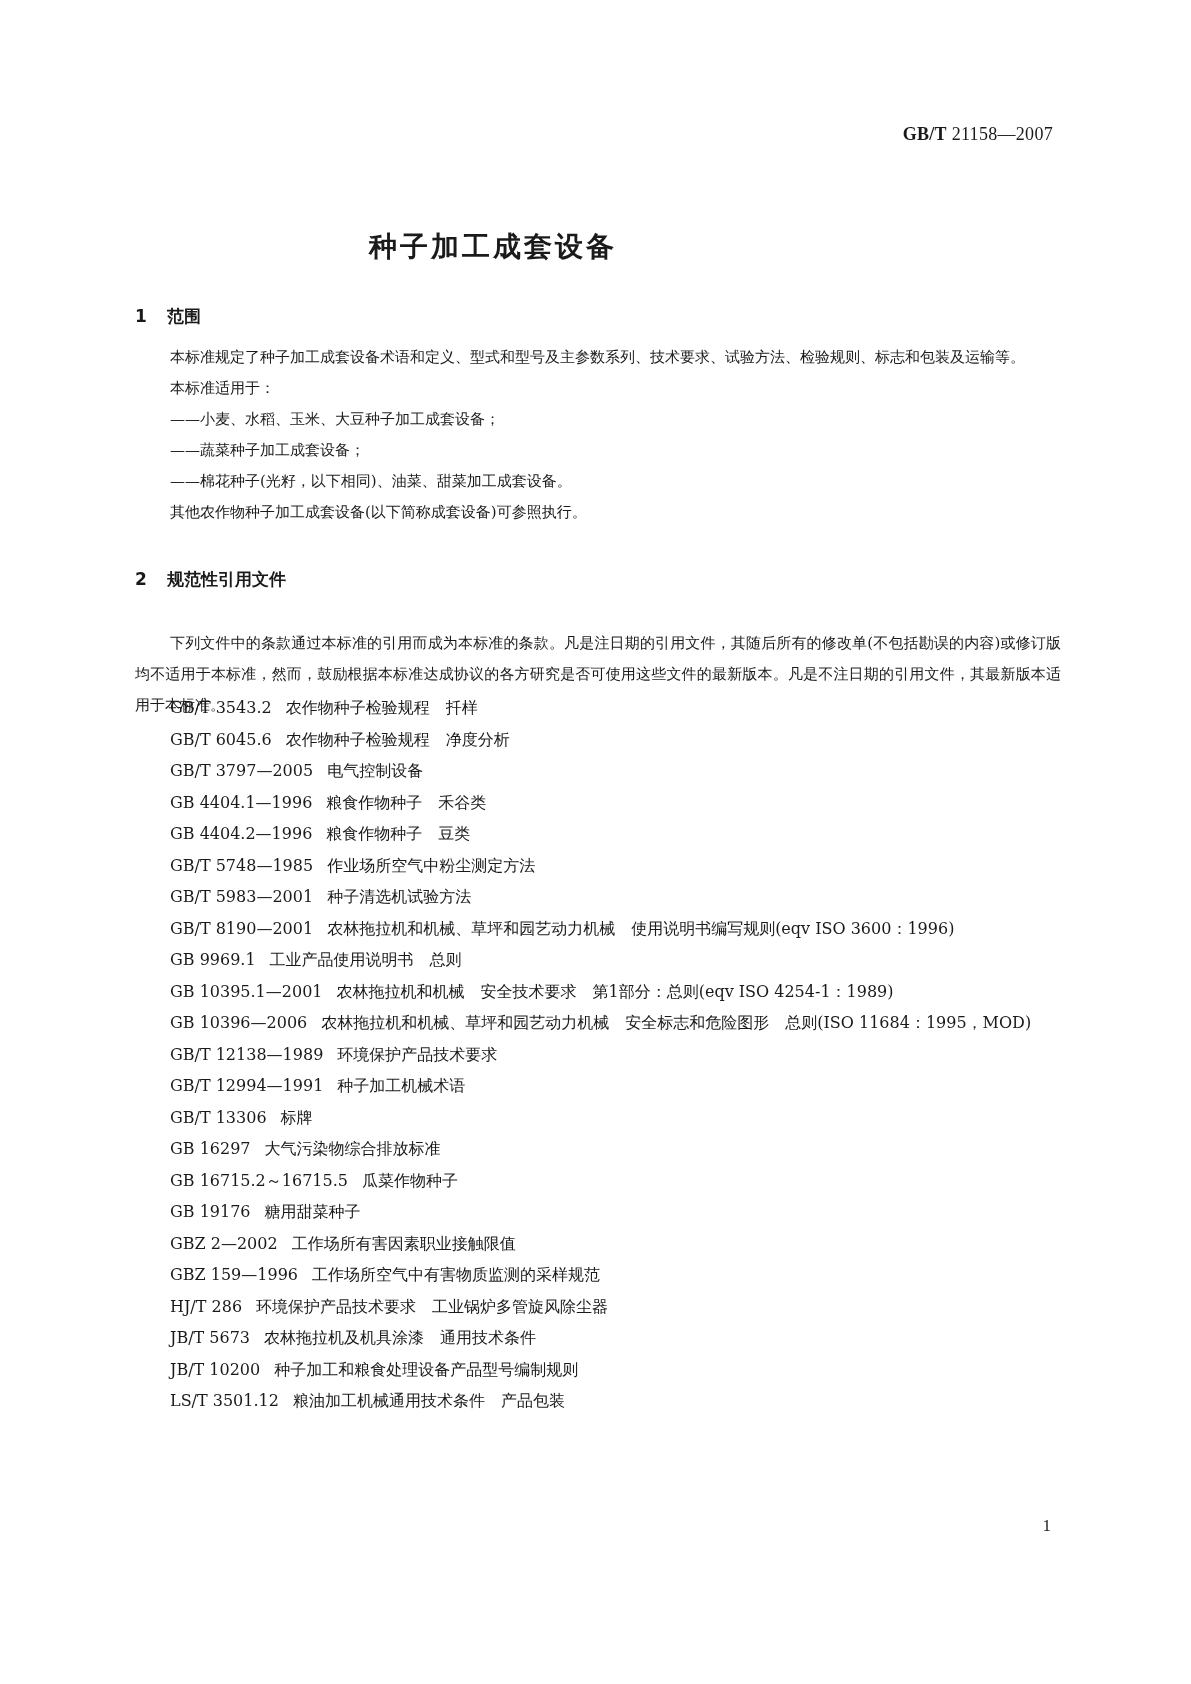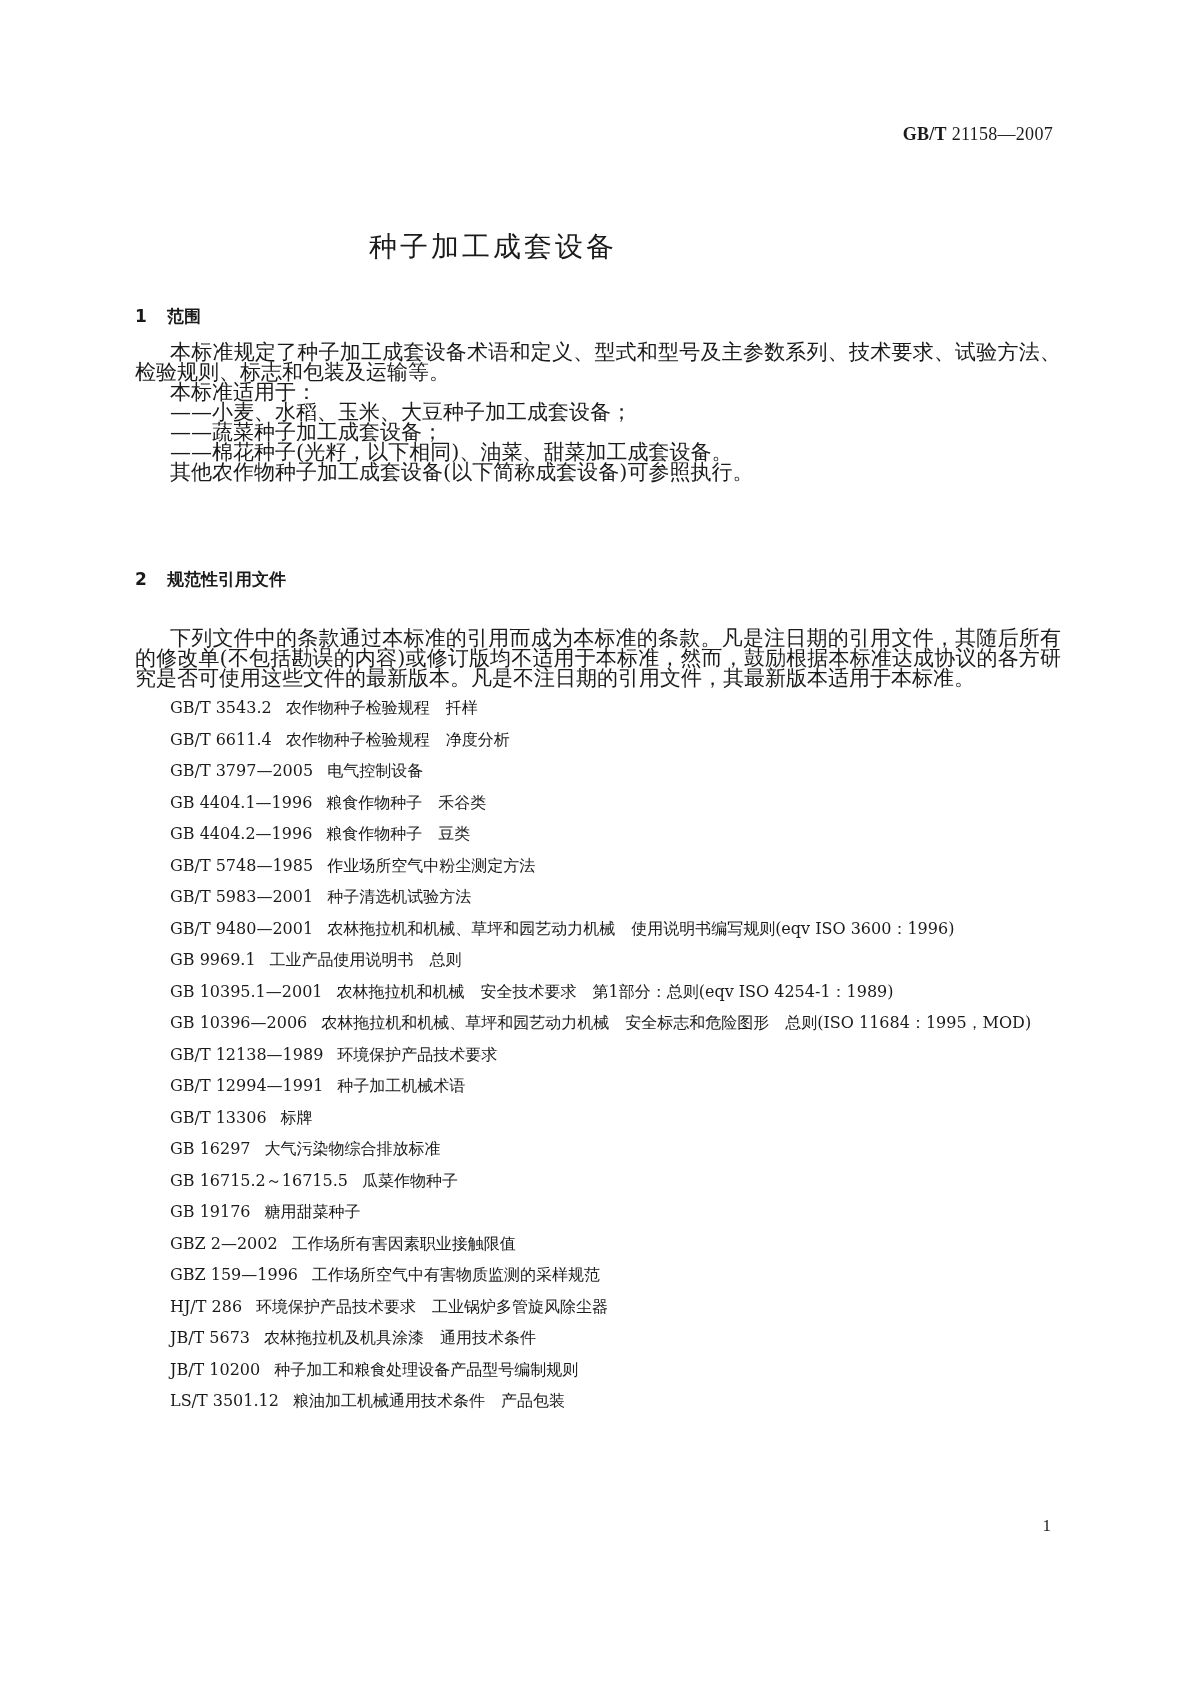--- a/index.html
+++ b/index.html
@@ -32,37 +32,37 @@
     }
     .std-number .bold { font-weight: bold; }
     .doc-title {
       position: absolute;
       left: 0;
       width: 986px;
       top: 228px;
       text-align: center;
       font-size: 28px;
       font-family: "DejaVu Sans", "Liberation Sans", sans-serif;
-      font-weight: normal;
+      font-weight: bold;
       letter-spacing: 3px;
     }
     .section-heading {
       position: absolute;
       left: 135px;
       font-size: 17px;
       font-family: "DejaVu Sans", "Liberation Sans", sans-serif;
       font-weight: bold;
     }
     .section-heading .num { display: inline-block; width: 32px; }
     .body-text {
       position: absolute;
       left: 135px;
       width: 926px;
-      font-size: 21px;
-      line-height: 20px;
+      font-size: 15px;
+      line-height: 31px;
       text-align: justify;
     }
     .indent { text-indent: 35px; }
     .para { margin: 0; }
     .ref-list {
       position: absolute;
       left: 135px;
       width: 926px;
       font-size: 16px;
       line-height: 31.5px;
@@ -109,27 +109,27 @@
   <div class="section-heading" style="top:568px;">
     <span class="num">2</span><span>规范性引用文件</span>
   </div>
 
   <div class="body-text" style="top:628px;">
     <p class="para indent">下列文件中的条款通过本标准的引用而成为本标准的条款。凡是注日期的引用文件，其随后所有的修改单(不包括勘误的内容)或修订版均不适用于本标准，然而，鼓励根据本标准达成协议的各方研究是否可使用这些文件的最新版本。凡是不注日期的引用文件，其最新版本适用于本标准。</p>
   </div>
 
   <div class="ref-list" style="top:692px;">
     <p class="ref-item"><span class="ref-code">GB/T 3543.2</span><span>农作物种子检验规程　扦样</span></p>
-    <p class="ref-item"><span class="ref-code">GB/T 6611.4</span><span>农作物种子检验规程　净度分析</span></p>
+    <p class="ref-item"><span class="ref-code">GB/T 6045.6</span><span>农作物种子检验规程　净度分析</span></p>
     <p class="ref-item"><span class="ref-code">GB/T 3797—2005</span><span>电气控制设备</span></p>
     <p class="ref-item"><span class="ref-code">GB 4404.1—1996</span><span>粮食作物种子　禾谷类</span></p>
     <p class="ref-item"><span class="ref-code">GB 4404.2—1996</span><span>粮食作物种子　豆类</span></p>
     <p class="ref-item"><span class="ref-code">GB/T 5748—1985</span><span>作业场所空气中粉尘测定方法</span></p>
     <p class="ref-item"><span class="ref-code">GB/T 5983—2001</span><span>种子清选机试验方法</span></p>
-    <p class="ref-item"><span class="ref-code">GB/T 9480—2001</span><span>农林拖拉机和机械、草坪和园艺动力机械　使用说明书编写规则(eqv ISO 3600：1996)</span></p>
+    <p class="ref-item"><span class="ref-code">GB/T 8190—2001</span><span>农林拖拉机和机械、草坪和园艺动力机械　使用说明书编写规则(eqv ISO 3600：1996)</span></p>
     <p class="ref-item"><span class="ref-code">GB 9969.1</span><span>工业产品使用说明书　总则</span></p>
     <p class="ref-item"><span class="ref-code">GB 10395.1—2001</span><span>农林拖拉机和机械　安全技术要求　第1部分：总则(eqv ISO 4254-1：1989)</span></p>
     <p class="ref-item"><span class="ref-code">GB 10396—2006</span><span>农林拖拉机和机械、草坪和园艺动力机械　安全标志和危险图形　总则(ISO 11684：1995，MOD)</span></p>
     <p class="ref-item"><span class="ref-code">GB/T 12138—1989</span><span>环境保护产品技术要求</span></p>
     <p class="ref-item"><span class="ref-code">GB/T 12994—1991</span><span>种子加工机械术语</span></p>
     <p class="ref-item"><span class="ref-code">GB/T 13306</span><span>标牌</span></p>
     <p class="ref-item"><span class="ref-code">GB 16297</span><span>大气污染物综合排放标准</span></p>
     <p class="ref-item"><span class="ref-code">GB 16715.2～16715.5</span><span>瓜菜作物种子</span></p>
     <p class="ref-item"><span class="ref-code">GB 19176</span><span>糖用甜菜种子</span></p>
     <p class="ref-item"><span class="ref-code">GBZ 2—2002</span><span>工作场所有害因素职业接触限值</span></p>

